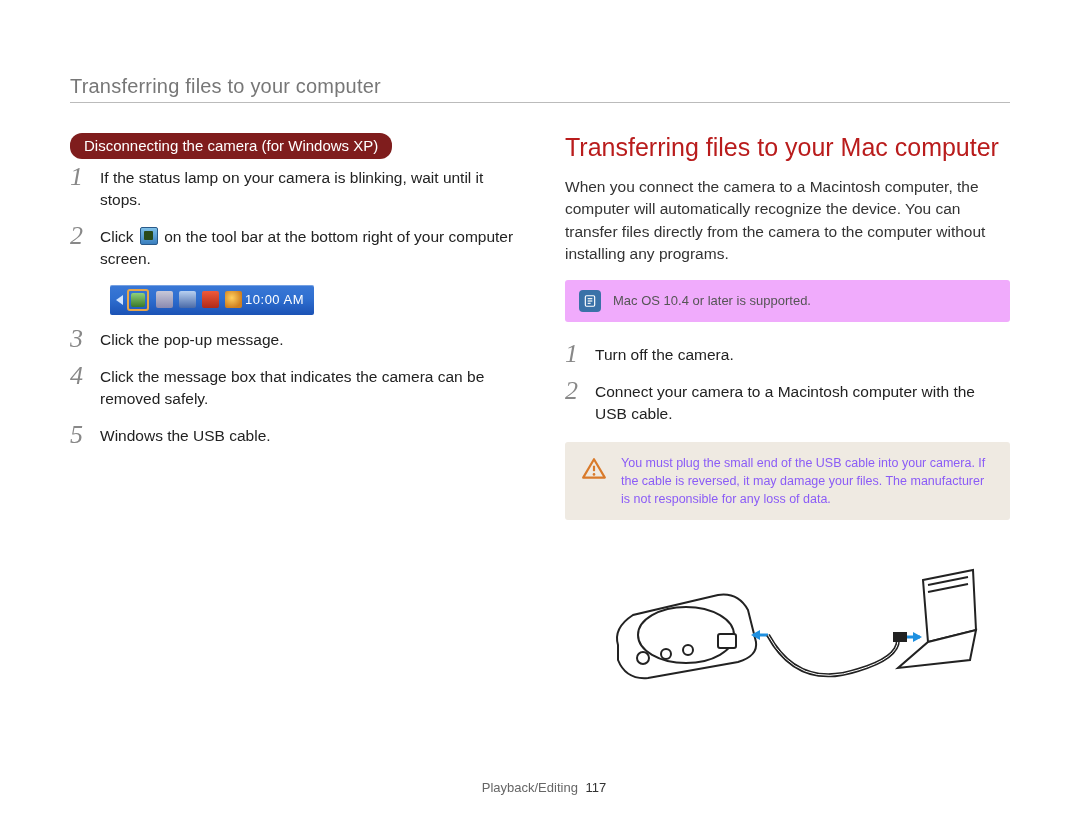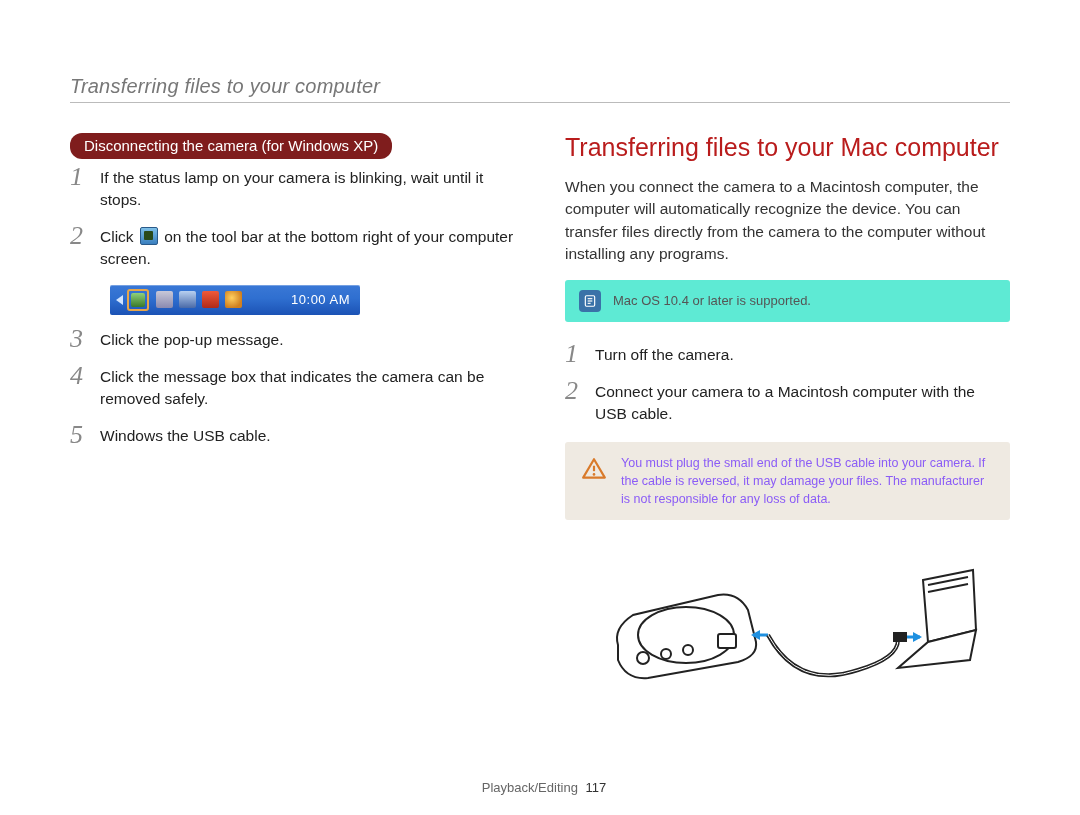--- a/index.html
+++ b/index.html
@@ -11,21 +11,20 @@
     color: #333;
     position: relative;
     padding: 75px 70px 0 70px;
   }
   .page-header {
     font-size: 20px;
     font-weight: 300;
     color: #777;
     margin-bottom: 4px;
     letter-spacing: 0.2px;
-    font-style: italic;
   }
   .header-rule {
     border: none;
     border-top: 1px solid #bbb;
     margin-bottom: 30px;
   }
   .columns {
     display: flex;
     gap: 50px;
   }
@@ -89,21 +88,21 @@
     background:#2a4a1a;
     border-radius:1px;
   }
   .section-title {
     font-size: 25px;
     color: #b91c1c;
     font-weight: 400;
     margin-bottom: 14px;
   }
   .note-box {
-    background: #5eead4;
+    background: #f0abfc;
     border-radius: 3px;
     display: flex;
     align-items: center;
     gap: 12px;
     padding: 10px 14px;
     margin: 14px 0 22px 0;
   }
   .note-icon-img {
     width: 22px;
     height: 22px;
@@ -128,21 +127,21 @@
     margin-top: 16px;
   }
   .warn-icon { width: 26px; flex-shrink:0; margin-top:2px;}
   .warn-text {
     font-size: 12.5px;
     line-height: 1.45;
     color: #8b5cf6;
   }
   
   .xp-tray {
-    width: 250px;
+    width: 204px;
     height: 30px;
     margin: 6px 0 14px 40px;
     border-radius: 2px;
     background: linear-gradient(#3a78d6 0%, #2f6fd0 45%, #1b52b5 100%);
     display:flex;
     align-items:center;
     padding:0 6px;
     box-shadow: inset 0 1px 0 rgba(255,255,255,0.3);
   }
   .xp-chevron {

